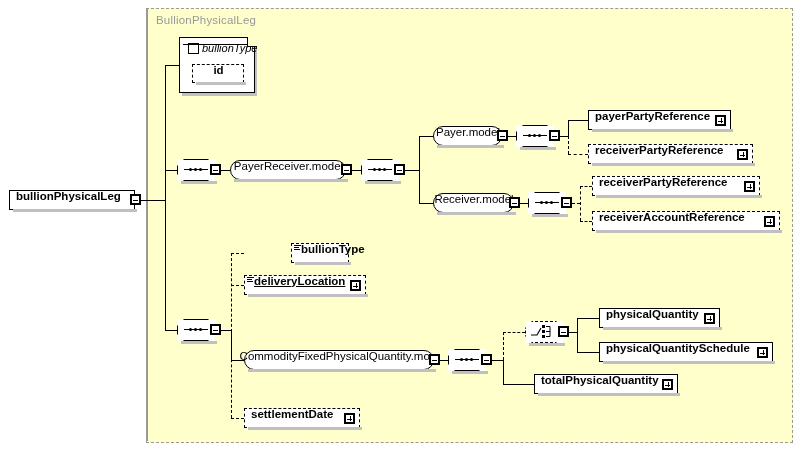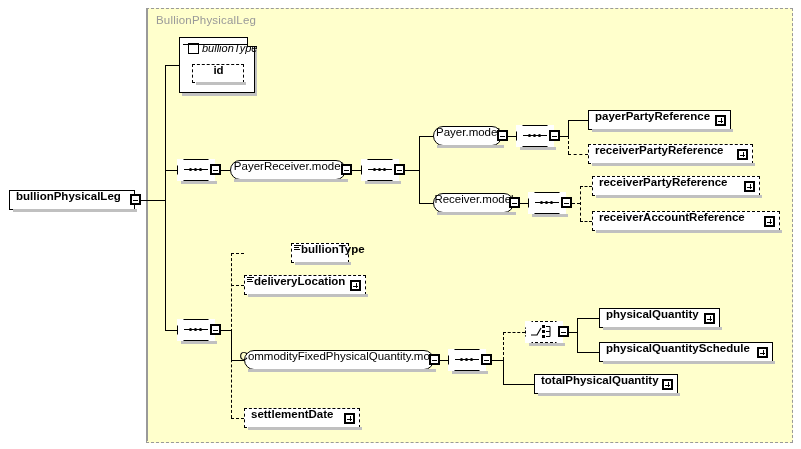--- a/index.html
+++ b/index.html
@@ -282,21 +282,21 @@
     <span class="lbl" style="padding-left:9px;">bullionType</span>
   </div>
 
   <div class="node dashed" style="left:244px;top:275px;width:122px;height:20px;">
     <span class="shadow"></span>
     <span class="seqmark">
       <i></i>
         <i></i>
         <i></i>
     </span>
-    <span class="lbl" style="padding-left:9px;">deliveryLocation</span>
+    <span class="lbl" style="padding-left:9px;text-decoration:underline;">deliveryLocation</span>
     <span class="tgl bold" style="right:4px;top:4px;">
         <b class="hbar"></b>
         <b class="vbar"></b>
       </span>
   </div>
 
   <div class="node solid mdl" style="left:244px;top:350px;width:190px;height:20px;justify-content:center;">
     <span class="shadow"></span>
     <span class="lbl">CommodityFixedPhysicalQuantity.mo...</span>
     <span class="tgl bold attach">

